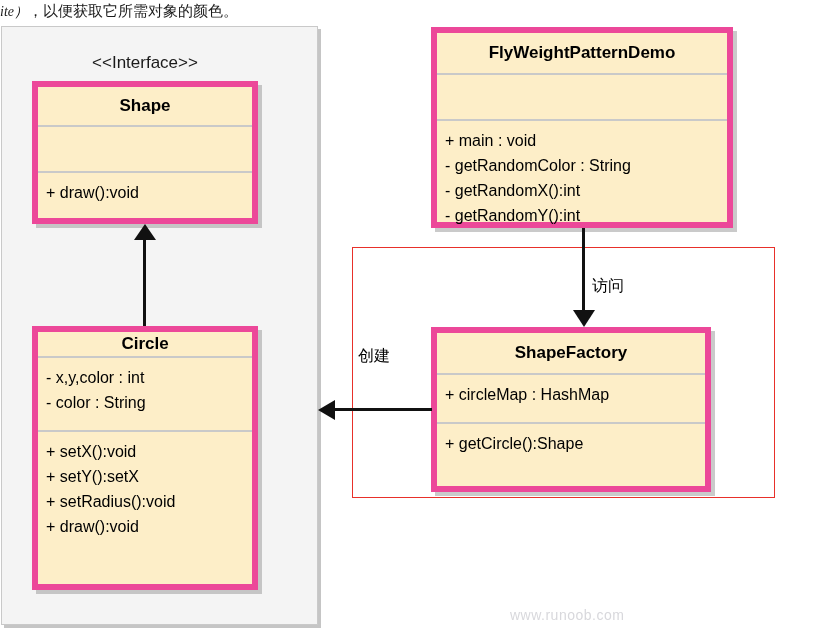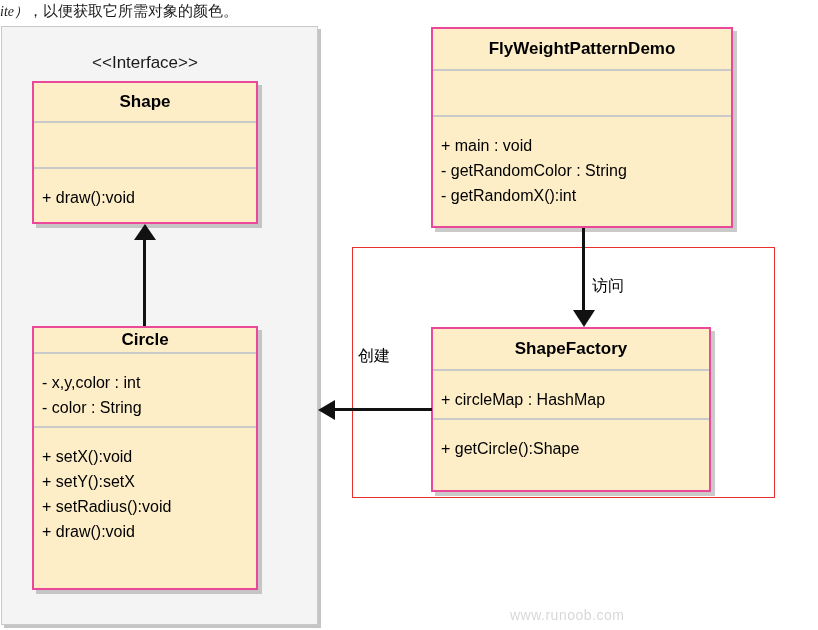--- a/index.html
+++ b/index.html
@@ -56,42 +56,42 @@
     height: 251px;
     border: 1px solid #e8302a;
     box-sizing: border-box;
     background: transparent;
   }
 
   
   .uml-box {
     position: absolute;
     background: #fdeec8;
-    border: 2px solid #ec4899;
+    border: 6px solid #ec4899;
     box-sizing: border-box;
     box-shadow: 4px 4px 0 0 rgba(150,150,150,0.5);
   }
   .uml-title {
     text-align: center;
     font-weight: bold;
     font-size: 17px;
     color: #000;
     box-sizing: border-box;
     display: flex;
     align-items: center;
     justify-content: center;
   }
   .uml-sep {
     height: 2px;
     background: #c9c9c9;
     width: 100%;
   }
   .uml-compartment {
     box-sizing: border-box;
-    padding: 16px 8px 4px 8px;
+    padding: 7px 8px 4px 8px;
     border-radius: 31px;
   }
   .uml-line {
     font-size: 16px;
     color: #000;
     line-height: 25px;
     white-space: nowrap;
   }
 
   
@@ -235,20 +235,21 @@
 
 <div class="uml-box" id="box-demo">
   <div class="uml-title">FlyWeightPatternDemo</div>
   <div class="uml-sep"></div>
   <div class="uml-compartment c-empty"></div>
   <div class="uml-sep"></div>
   <div class="uml-compartment">
     <div class="uml-line">+ main : void</div>
     <div class="uml-line">- getRandomColor : String</div>
     <div class="uml-line">- getRandomX():int</div>
+    <div class="uml-line">- getRandomY():int</div>
   </div>
 </div>
 
 <div class="uml-box" id="box-factory">
   <div class="uml-title">ShapeFactory</div>
   <div class="uml-sep"></div>
   <div class="uml-compartment c-attrs">
     <div class="uml-line">+ circleMap : HashMap</div>
   </div>
   <div class="uml-sep"></div>

